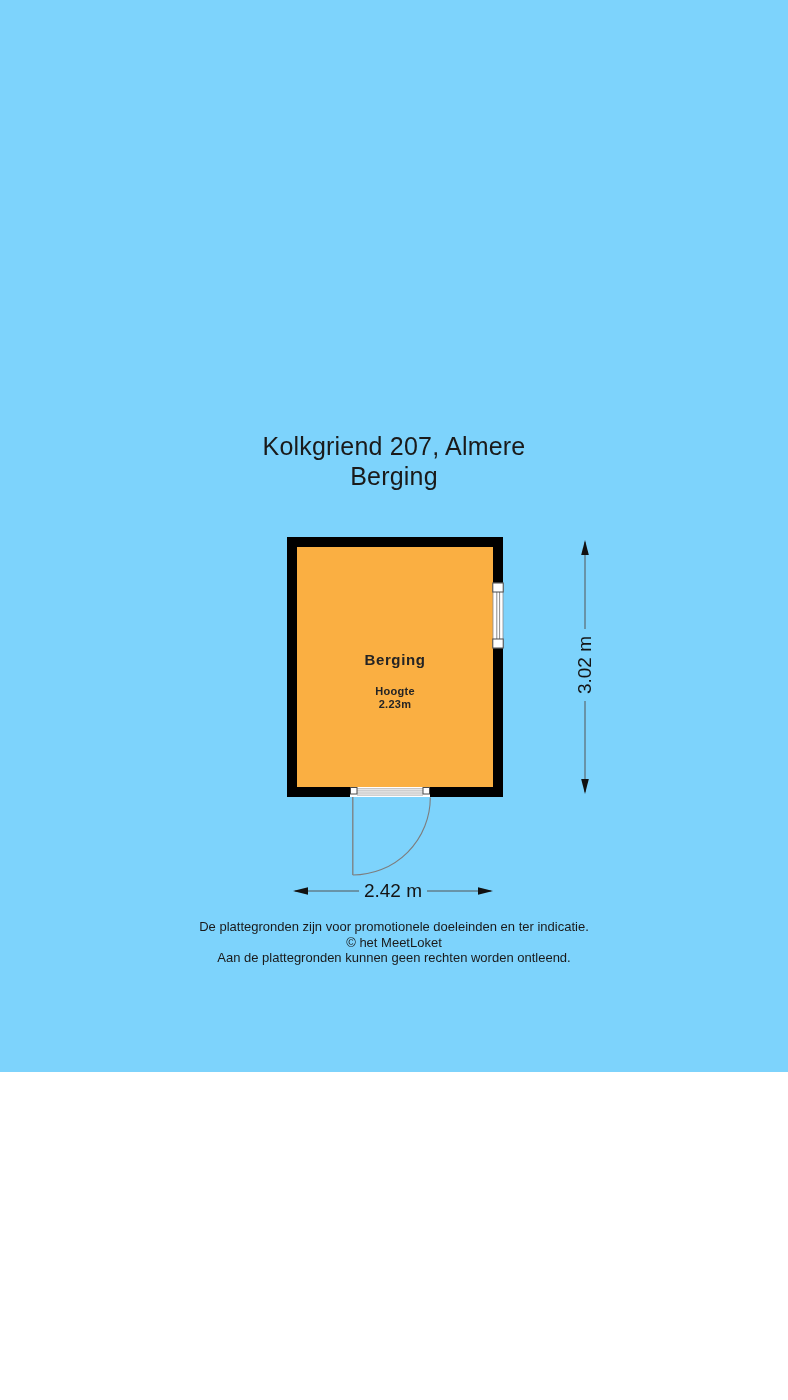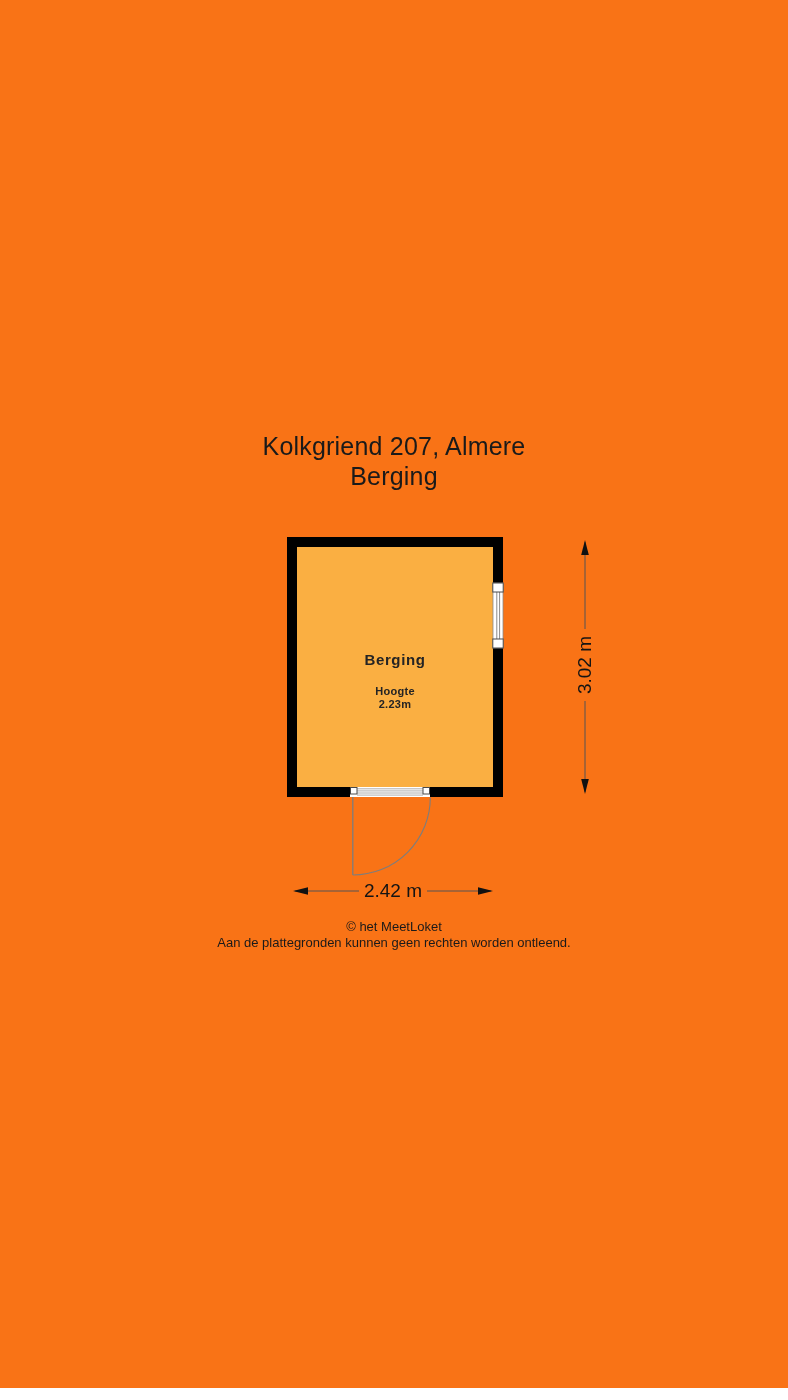--- a/index.html
+++ b/index.html
@@ -3,22 +3,22 @@
 <meta charset="utf-8">
 <style>
   html, body {
     margin: 0;
     padding: 0;
     background: #ffffff;
   }
   .page {
     position: relative;
     width: 788px;
-    height: 1388px;
-    background: #f97316;
+    height: 1072px;
+    background: #7dd3fc;
     overflow: hidden;
     font-family: "Liberation Sans", sans-serif;
   }
   .title-block {
     position: absolute;
     top: 431px;
     left: 0;
     width: 788px;
     text-align: center;
     color: #1a1a1a;
@@ -116,17 +116,18 @@
       <line x1="295" y1="891" x2="359" y2="891" stroke="#555555" stroke-width="1"></line>
       <line x1="427" y1="891" x2="491" y2="891" stroke="#555555" stroke-width="1"></line>
       <polygon points="293,891 308,887.2 308,894.8" fill="#111111"></polygon>
       <polygon points="493,891 478,887.2 478,894.8" fill="#111111"></polygon>
       <text x="393" y="897" text-anchor="middle" class="dim-text">2.42 m</text>
     </g>
 
   </svg>
 
   <div class="footer-block">
+    <div>De plattegronden zijn voor promotionele doeleinden en ter indicatie.</div>
     <div>© het MeetLoket</div>
     <div>Aan de plattegronden kunnen geen rechten worden ontleend.</div>
   </div>
 
 </div>
 
 </body></html>

